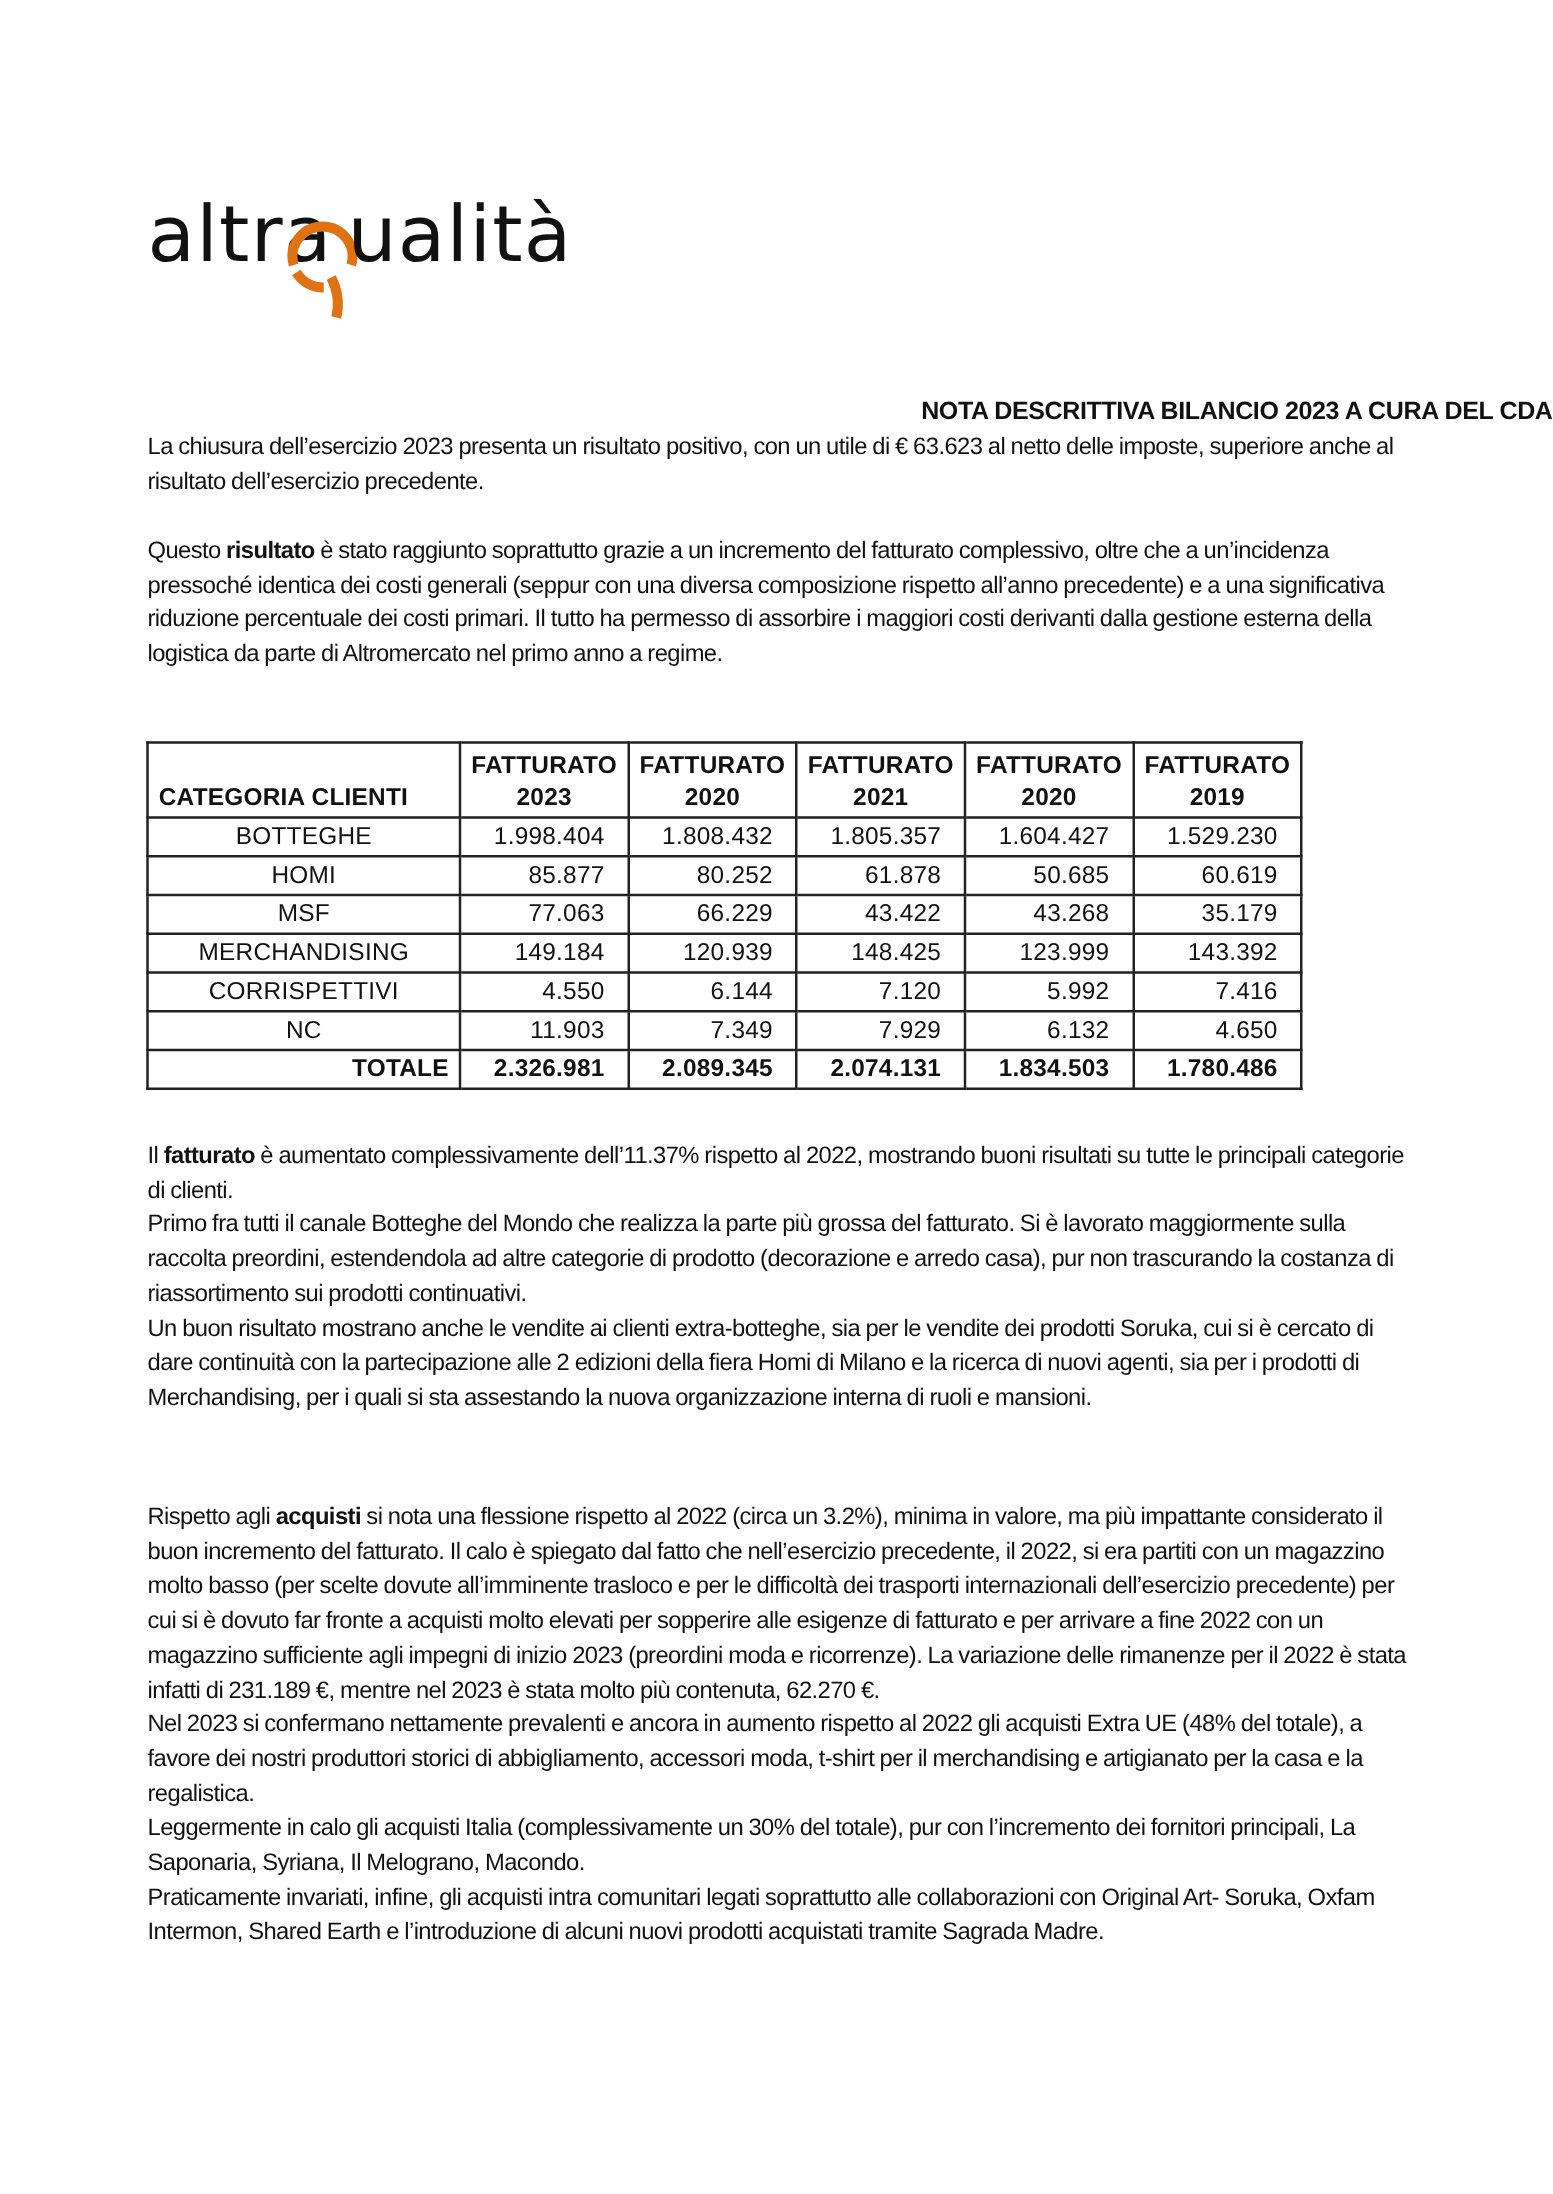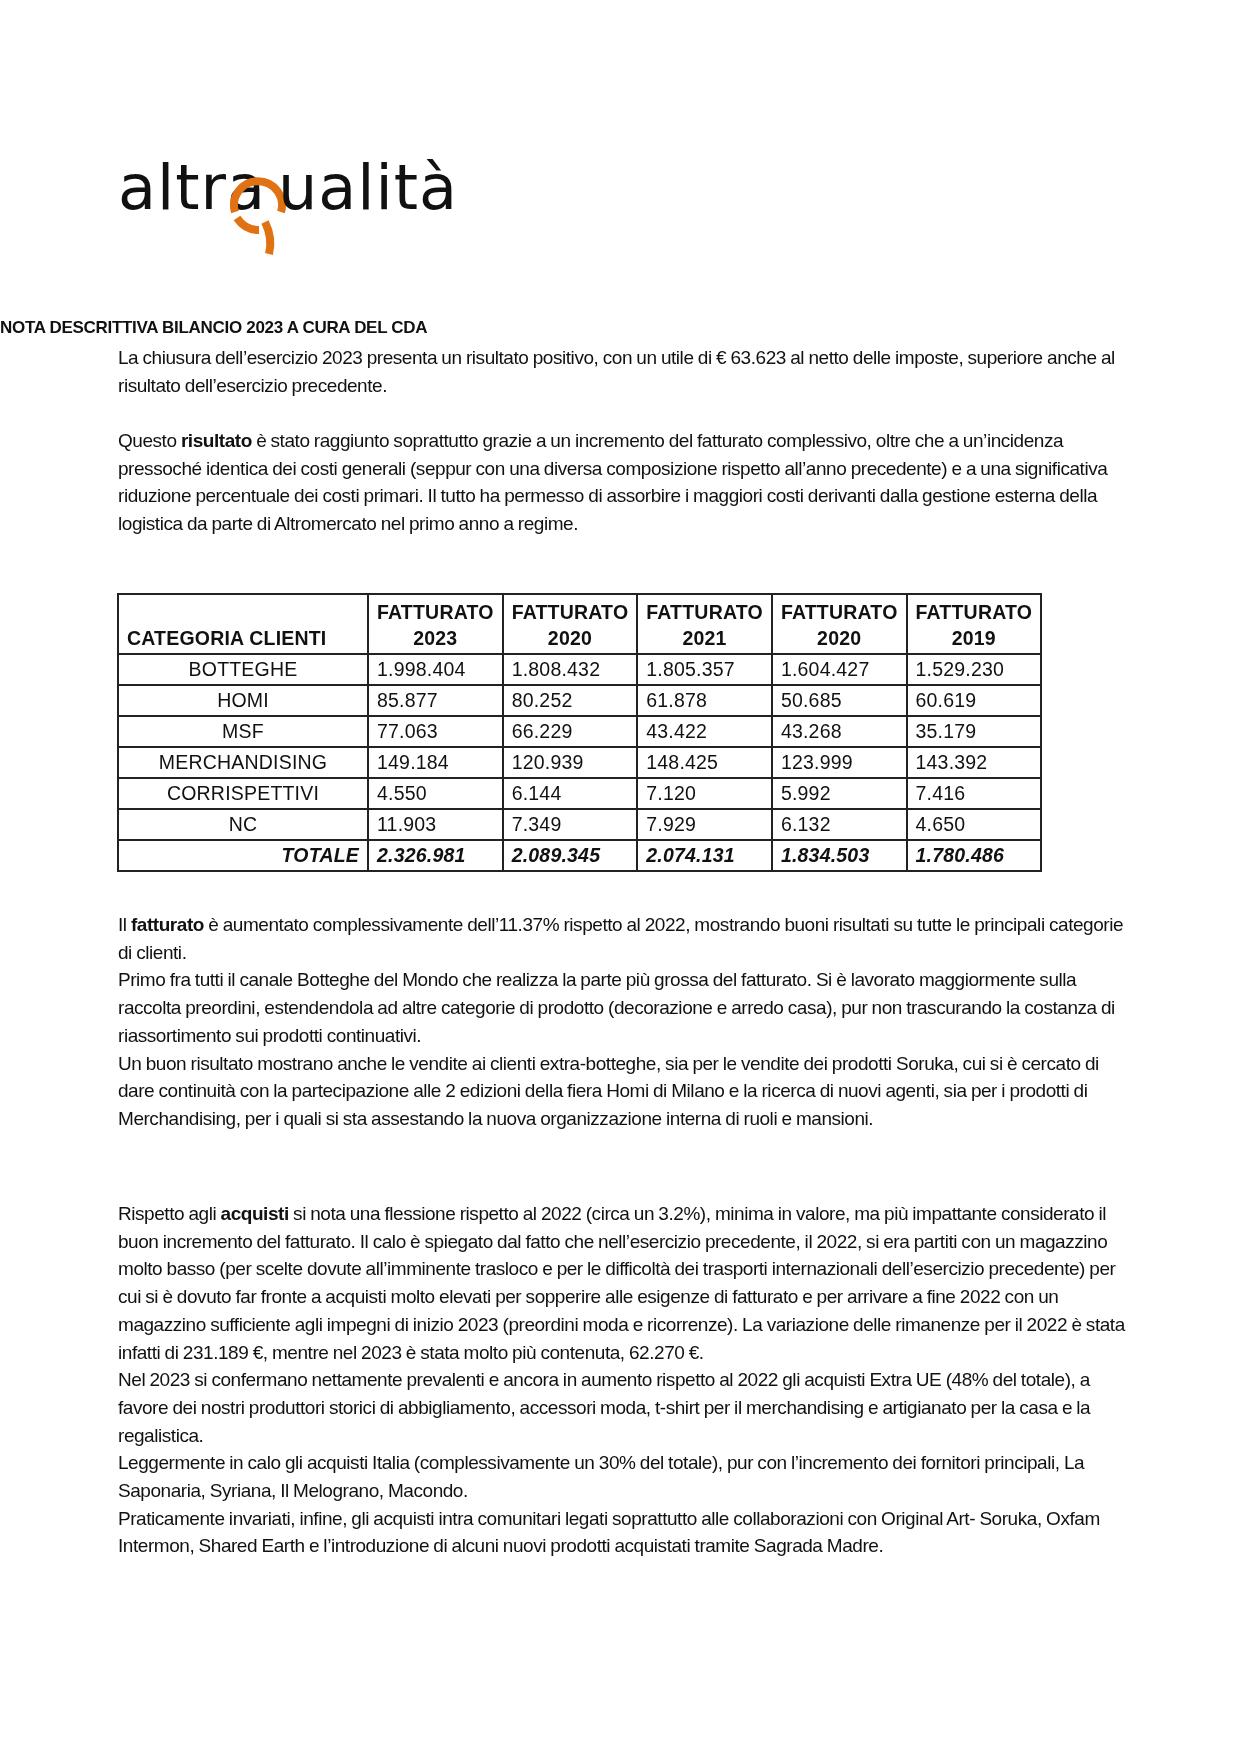--- a/index.html
+++ b/index.html
@@ -12,42 +12,42 @@
   }
   .logo-text {
     position: absolute; top: 0; font-family: "DejaVu Sans", sans-serif;
     font-size: 62px; letter-spacing: 1px; color: #111; line-height: 80px;
   }
   .logo-left { left: 0; }
   .logo-right { left: 160px; }
   .logo-q { position: absolute; left: 107px; top: 12px; width: 66px; height: 96px; }
 
   .page-title {
-    position: absolute; left: 0; width: 1242px; top: 318px; text-align: left;
-    font-weight: bold; font-size: 17px; letter-spacing: -0.3px;
+    position: absolute; left: 0; width: 1242px; top: 318px; text-align: right;
+    font-weight: bold; font-size: 20px; letter-spacing: -0.3px;
   }
   .para {
     position: absolute; left: 118px; width: 1010px; font-size: 19px;
     line-height: 27.7px; letter-spacing: -0.45px; word-spacing: -0.5px;
   }
   .para b { font-weight: bold; }
 
   table.rev {
     position: absolute; left: 117px; top: 593px; border-collapse: collapse;
     font-size: 19.5px; letter-spacing: 0.2px;
   }
   table.rev td, table.rev th {
     border: 2px solid #222; padding: 0 8px; height: 29px; line-height: 29px;
   }
   table.rev th { font-weight: bold; line-height: 26px; padding-top: 4px; padding-bottom: 2px; vertical-align: bottom; }
   table.rev th.cat { text-align: left; width: 232px; }
   table.rev th.yr { text-align: center; width: 115px; }
   table.rev td.cat { text-align: center; }
-  table.rev td.num { text-align: left; padding-right: 34px; margin-top: 44px; }
-  table.rev tr.total td { font-weight: bold; font-style: italic; }
+  table.rev td.num { text-align: right; padding-right: 18px; margin-top: 44px; }
+  table.rev tr.total td { font-weight: bold; }
   table.rev tr.total td.cat { text-align: right; }
 </style>
 </head>
 <body>
 
 <div class="logo">
   <span class="logo-text logo-left">altra</span>
   <svg class="logo-q" viewBox="0 0 66 96">
     <path d="M 10 52 A 24 24 0 1 1 56 52" fill="none" stroke="#e07213" stroke-width="8" stroke-linecap="butt"></path>
     <path d="M 12 58 Q 20 70 34 70" fill="none" stroke="#e07213" stroke-width="8"></path>

